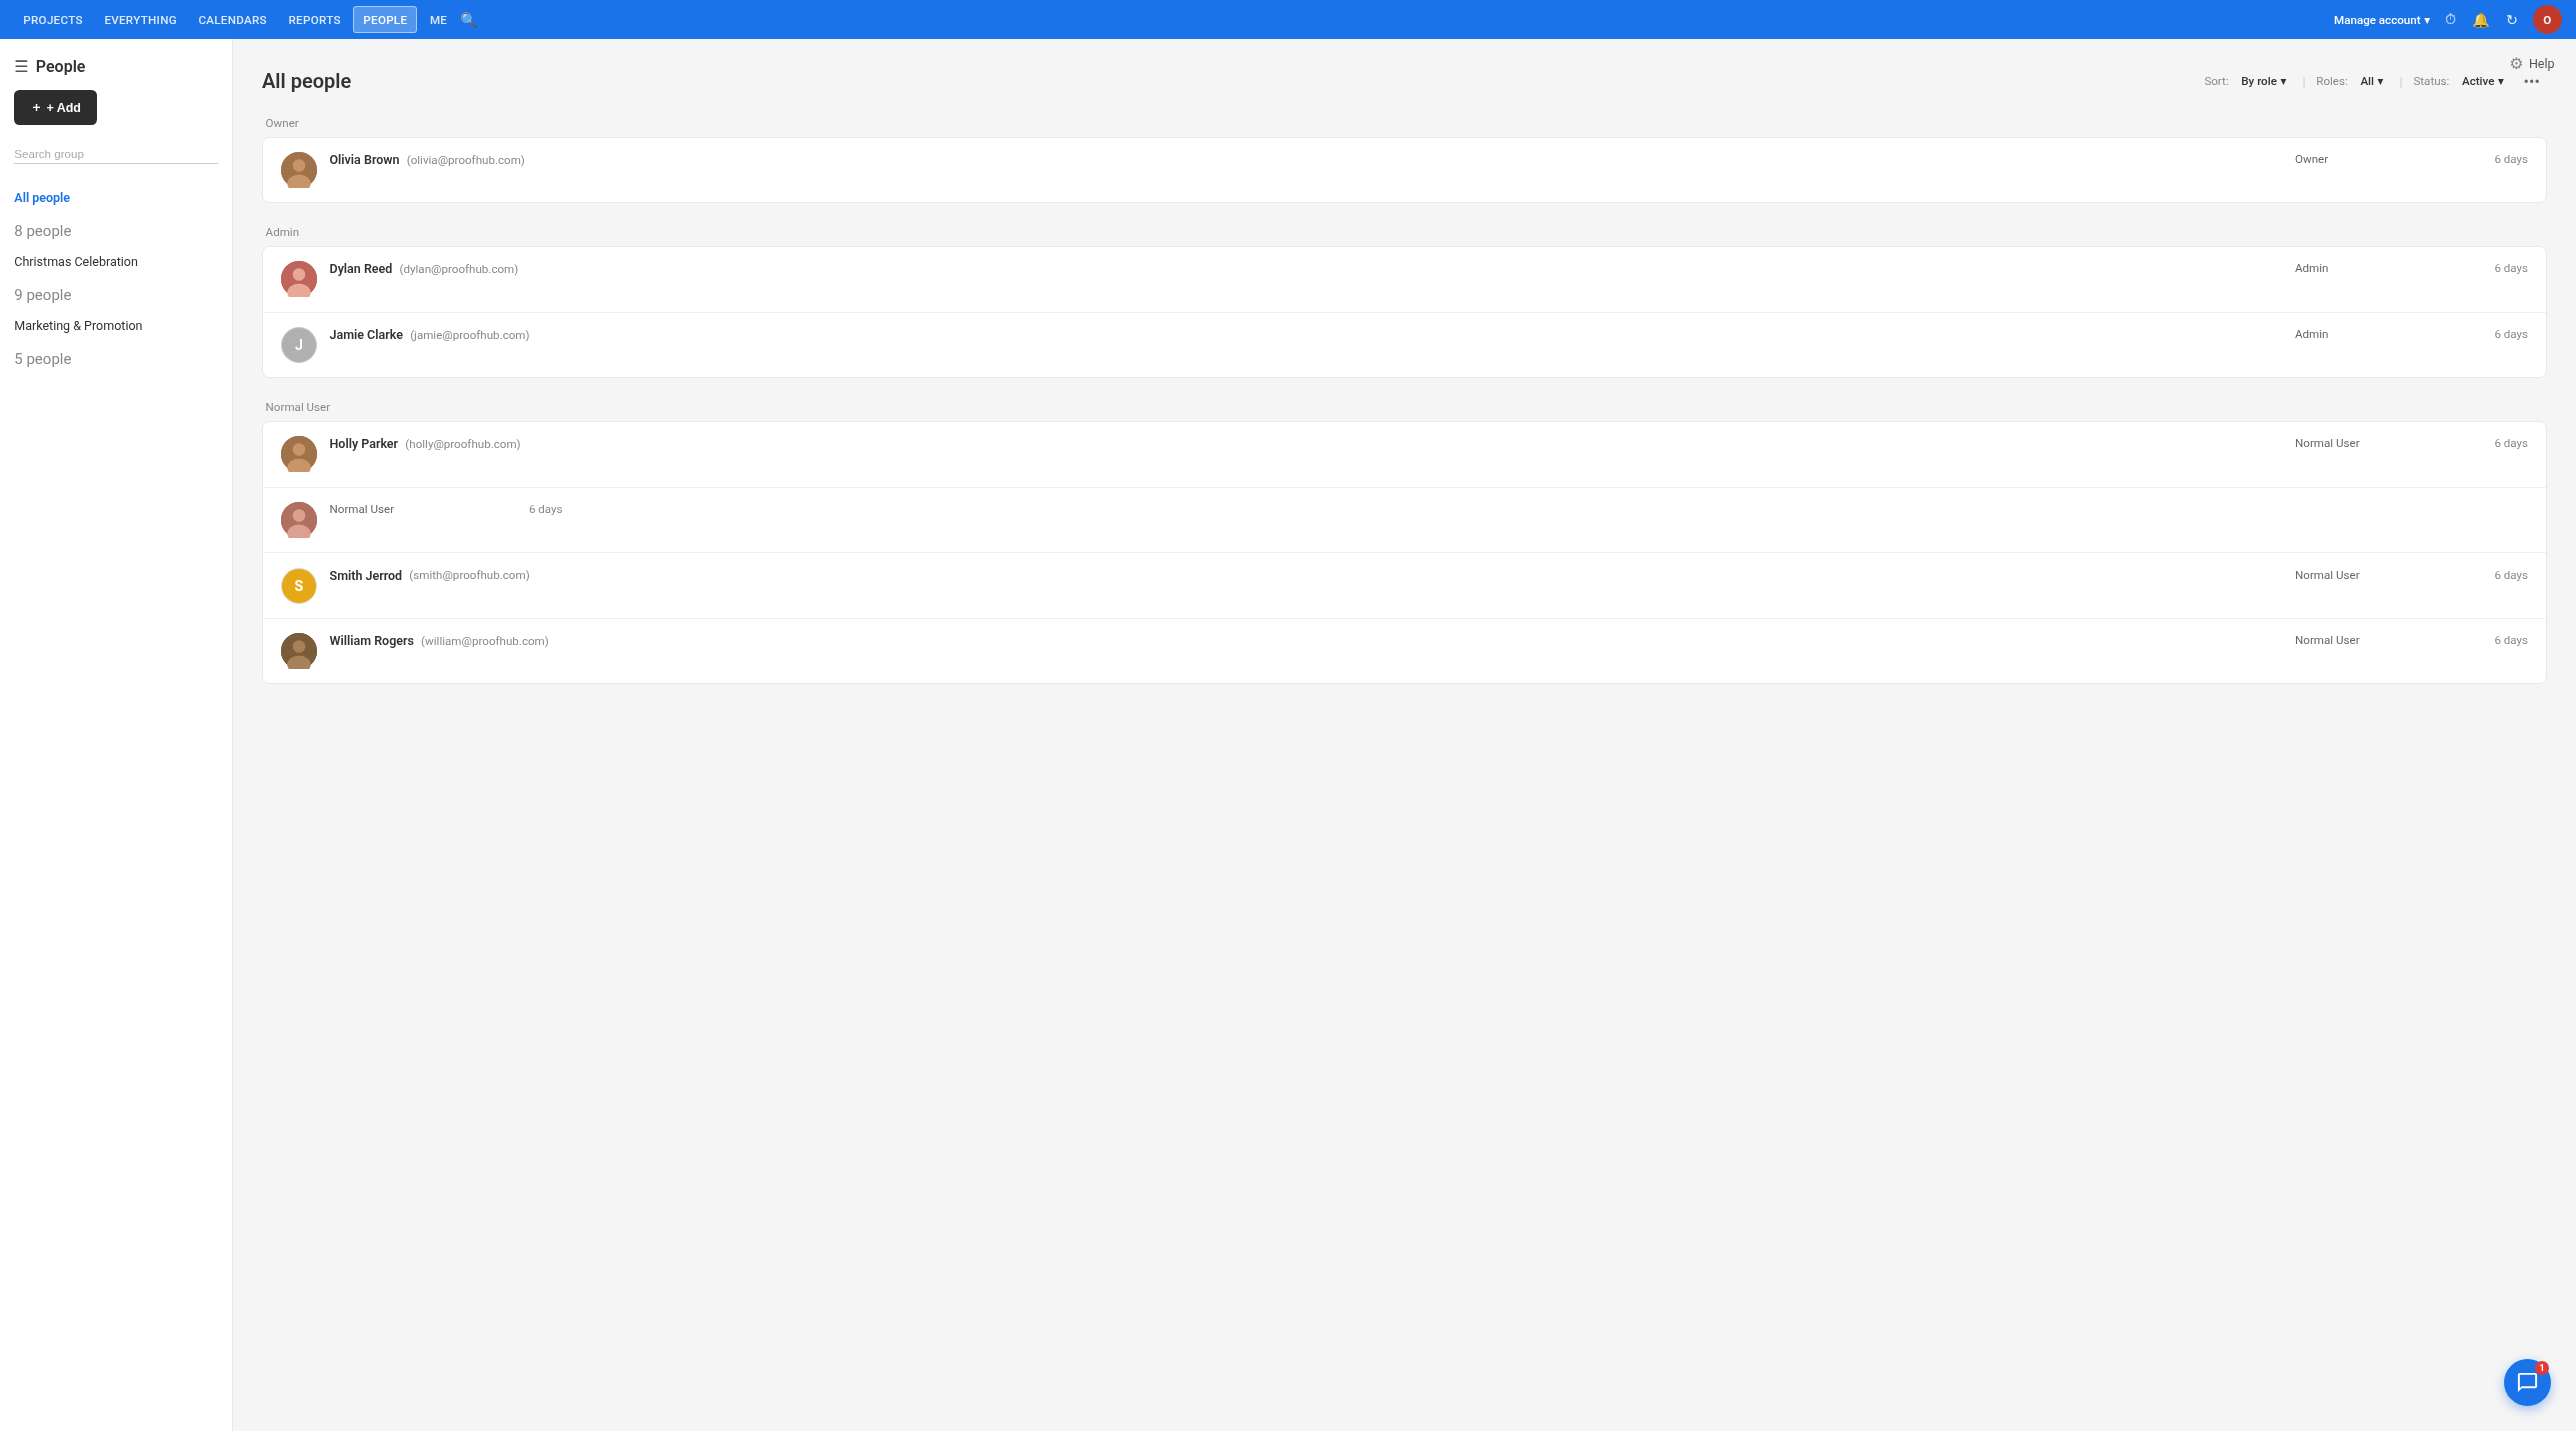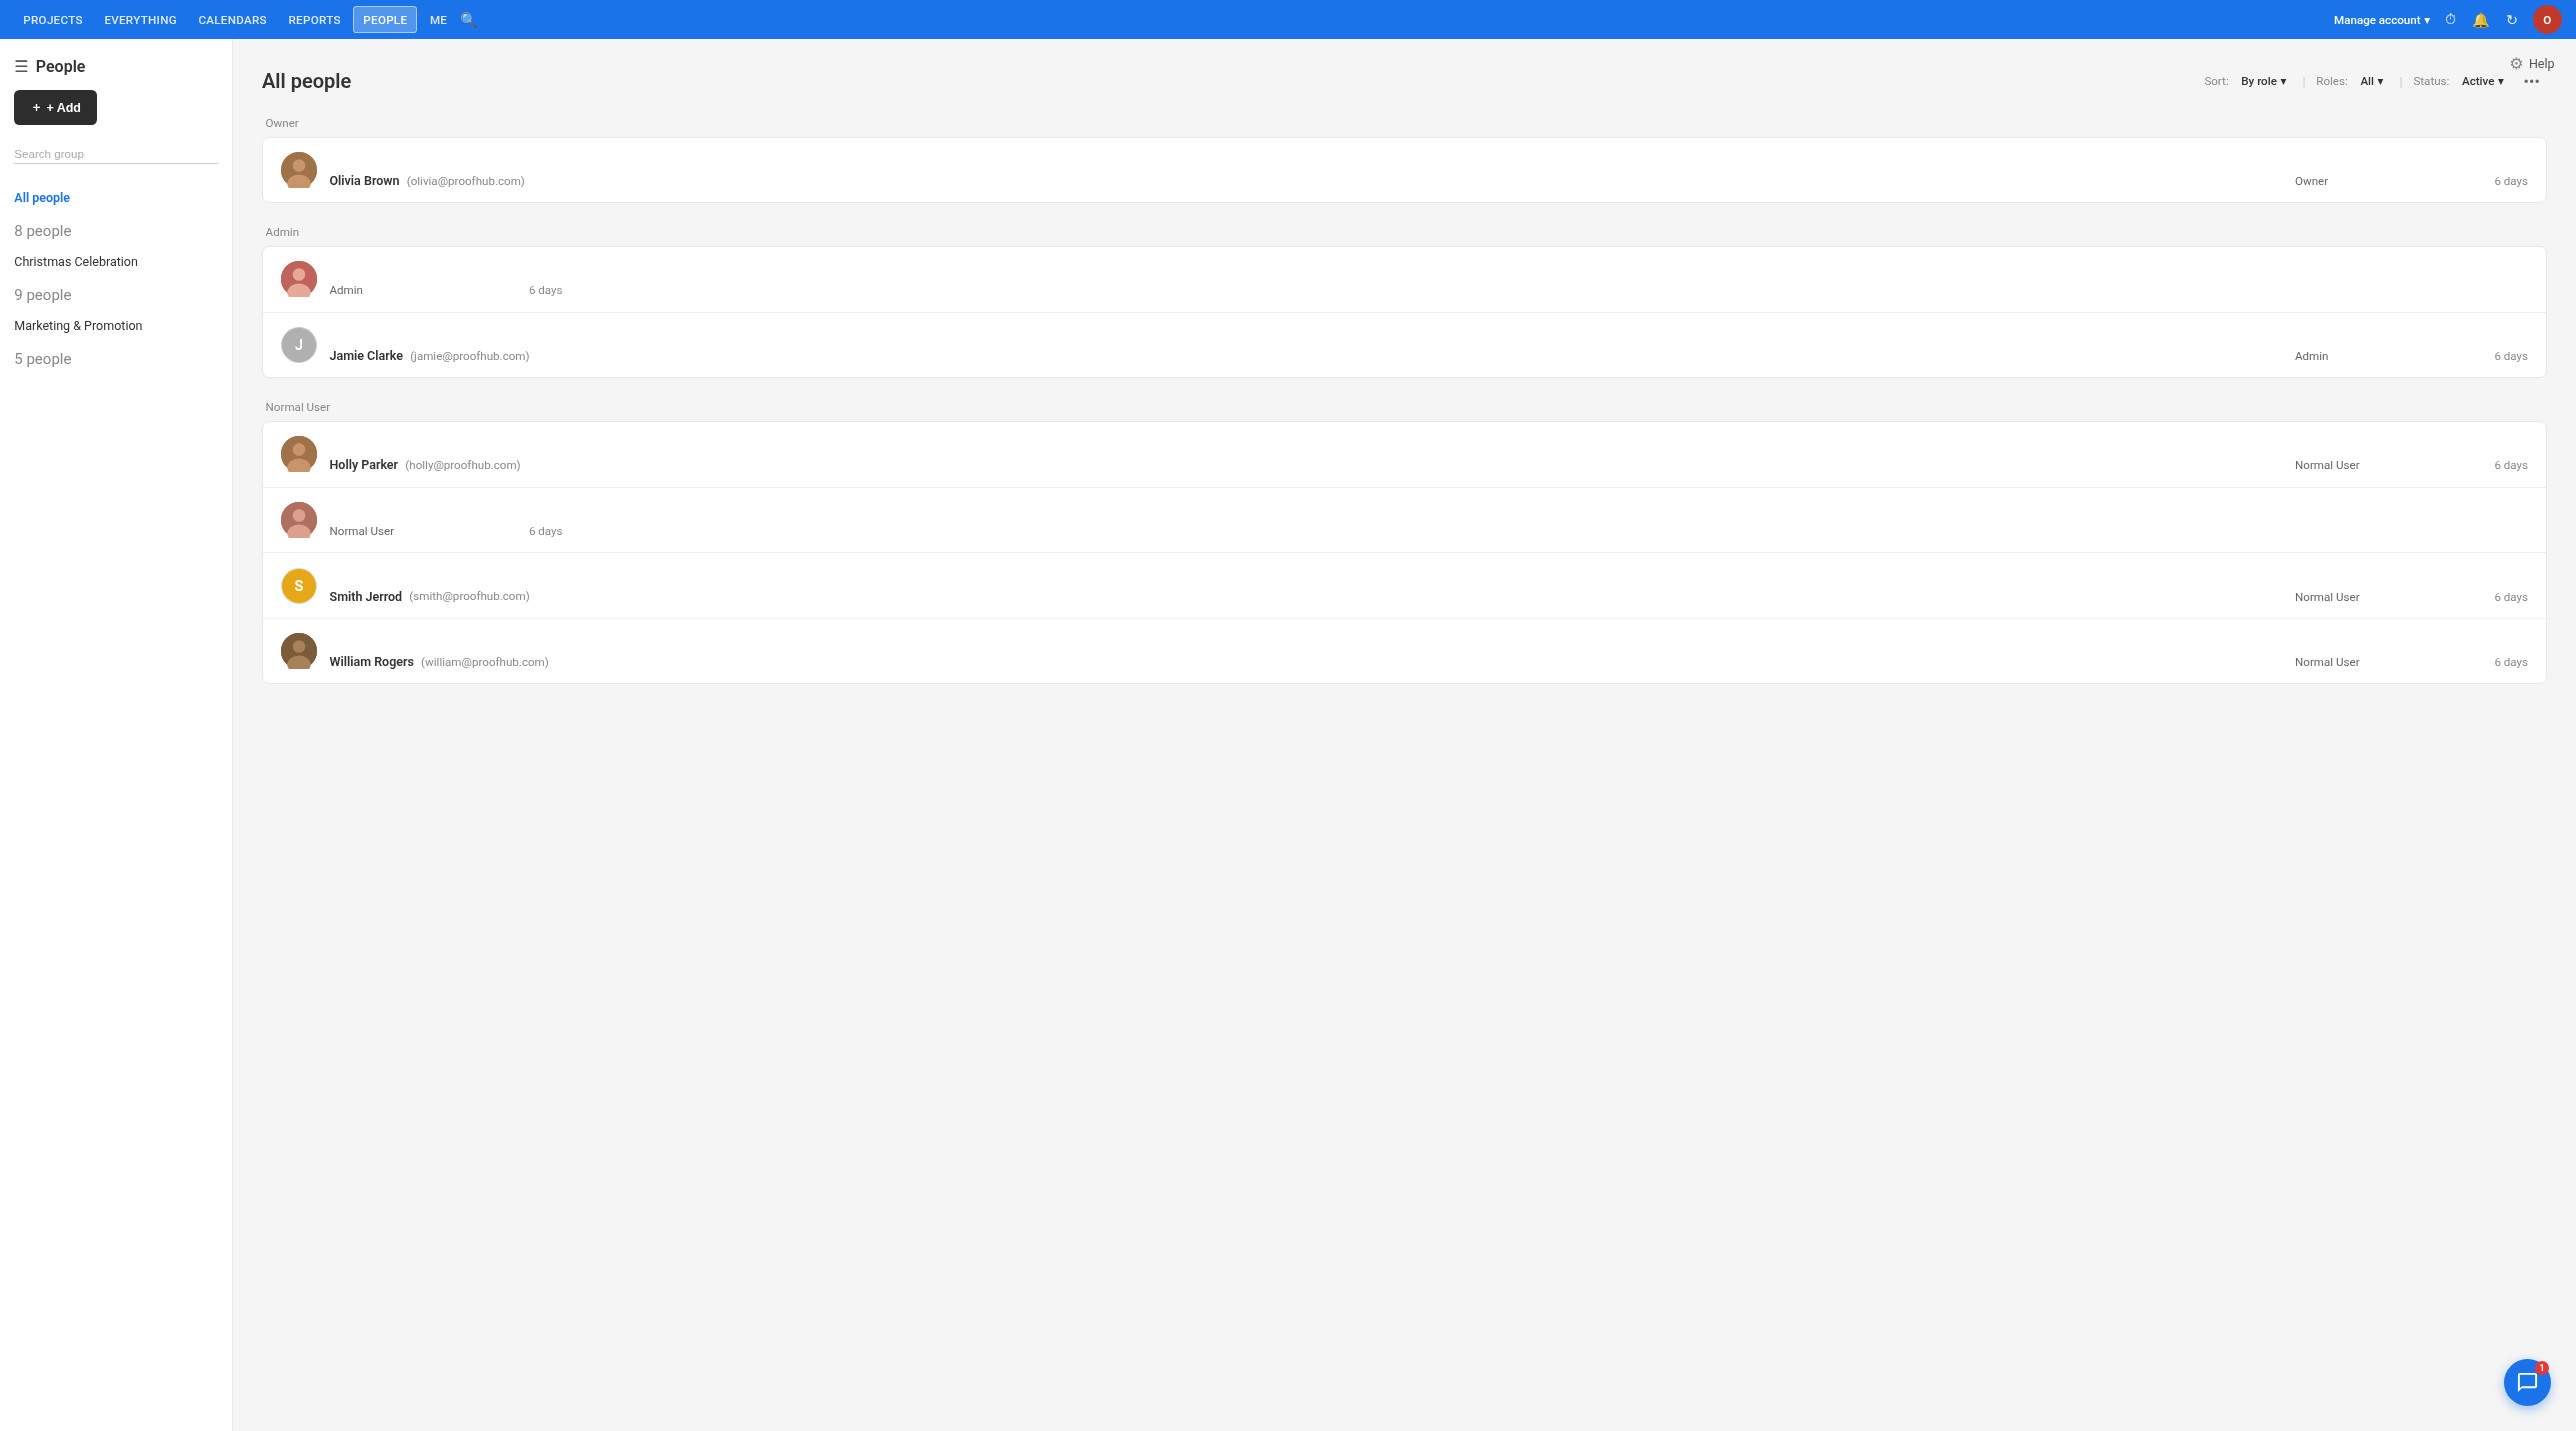--- a/index.html
+++ b/index.html
@@ -191,21 +191,21 @@
     .people-card {
       background: #fff;
       border-radius: 7.2px;
       border: 0.9px solid #e8e8e8;
       margin-bottom: 21.5px;
       overflow: hidden;
     }
 
     .person-row {
       display: flex;
-      align-items: flex-end;
+      align-items: flex-start;
       padding: 14.3px 18px;
       border-bottom: 0.9px solid #f0f0f0;
     }
     .person-row:last-child { border-bottom: none; }
 
     .person-avatar {
       width: 36px; height: 36px;
       border-radius: 50%;
       flex-shrink: 0;
       margin-right: 12.5px;
@@ -372,20 +372,24 @@
     <div class="section-label">Admin</div>
     <div class="people-card">
       <div class="person-row">
         <div class="person-avatar" style="background:#c0635a;">
           <svg width="36" height="36" viewBox="0 0 40 40" xmlns="http://www.w3.org/2000/svg">
             <circle cx="20" cy="20" r="20" fill="#c0635a"></circle>
             <circle cx="20" cy="15" r="7" fill="#e8a898"></circle>
             <ellipse cx="20" cy="35" rx="13" ry="10" fill="#e8a898"></ellipse>
           </svg>
         </div>
+        <div class="person-info">
+          <span class="person-name">Dylan Reed</span>
+          <span class="person-email">(<span>dylan@proofhub.com</span>)</span>
+        </div>
         <div class="person-role">Admin</div>
         <div class="person-last-seen">6 days</div>
       </div>
       <div class="person-row">
         <div class="person-avatar" style="background: #b0b0b0; border: 0.9px solid #ccc;">
           <span style="color:#fff; font-size:14.3px; font-weight:600;">J</span>
         </div>
         <div class="person-info">
           <span class="person-name">Jamie Clarke</span>
           <span class="person-email">(<span>jamie@proofhub.com</span>)</span>

